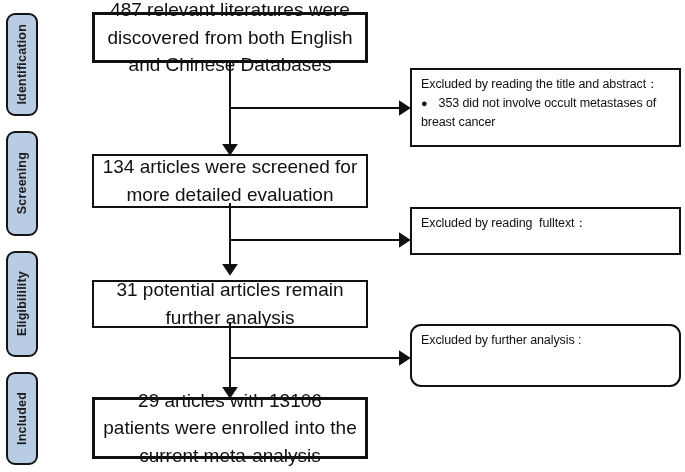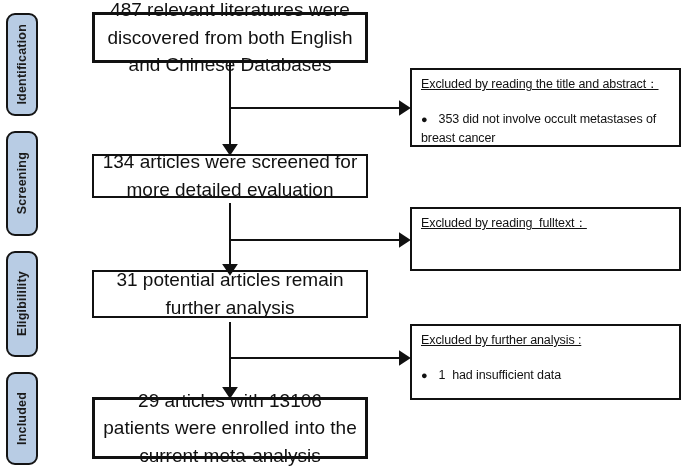--- a/index.html
+++ b/index.html
@@ -25,35 +25,35 @@
   .stage-3{top:251px;height:106px;}
   .stage-4{top:372px;height:93px;}
   
   .flowbox{
     position:absolute;left:92px;width:276px;background:#ffffff;
     border:2px solid #111111;box-sizing:border-box;
     display:flex;align-items:center;justify-content:center;text-align:center;
     font-size:19px;color:#111111;line-height:1.45;padding:3px 8px;
   }
   .flow-1{top:12px;height:51px;border-width:3px;}
-  .flow-2{top:154px;height:44px;}
-  .flow-3{top:270px;height:48px;}
+  .flow-2{top:154px;height:54px;}
+  .flow-3{top:280px;height:48px;}
   .flow-4{top:397px;height:62px;border-width:3px;}
   
   .exbox{
     position:absolute;left:410px;width:271px;background:#ffffff;
     border:2px solid #111111;box-sizing:border-box;
     font-size:12.5px;color:#111111;line-height:1.5;
     padding:5px 9px;letter-spacing:-0.1px;
   }
   .ex-1{top:68px;height:79px;}
-  .ex-2{top:207px;height:64px;}
-  .ex-3{top:324px;height:76px;}
-  .exbox .hdr{white-space:pre;text-decoration:underline;}
-  .exbox .item{display:block;margin-top:16px;}
+  .ex-2{top:207px;height:48px;}
+  .ex-3{top:324px;height:63px;border-radius:11px;}
+  .exbox .hdr{white-space:pre;}
+  .exbox .item{display:block;}
   .exbox .item .bullet{font-size:11px;margin-right:11px;}
   .exbox .item .txt{white-space:pre;}
   .exbox .item.wrap .txt{white-space:pre-wrap;}
   
   .arrows{position:absolute;top:0;left:0;pointer-events:none;}
 </style>
 </head>
 <body>
 
 <div class="figure">
@@ -88,21 +88,20 @@
     <div class="hdr">Excluded by reading the title and abstract：</div>
     <div class="item wrap"><span class="bullet">●</span><span class="txt">353 did not involve occult metastases of breast cancer</span></div>
   </div>
 
   <div class="exbox ex-2">
     <div class="hdr">Excluded by reading  fulltext：</div>
   </div>
 
   <div class="exbox ex-3">
     <div class="hdr">Excluded by further analysis :</div>
-    <div class="item"><span class="bullet">●</span><span class="txt">1  had insufficient data</span></div>
   </div>
 
   <svg class="arrows" width="685" height="472" viewBox="0 0 685 472" aria-hidden="true">
     <g stroke="#111111" stroke-width="2" fill="#111111">
 
       <line x1="230" y1="63" x2="230" y2="146"></line>
       <polygon points="224,145 236,145 230,154"></polygon>
 
       <line x1="230" y1="108" x2="400" y2="108"></line>
       <polygon points="400,102 400,114 409,108"></polygon>

